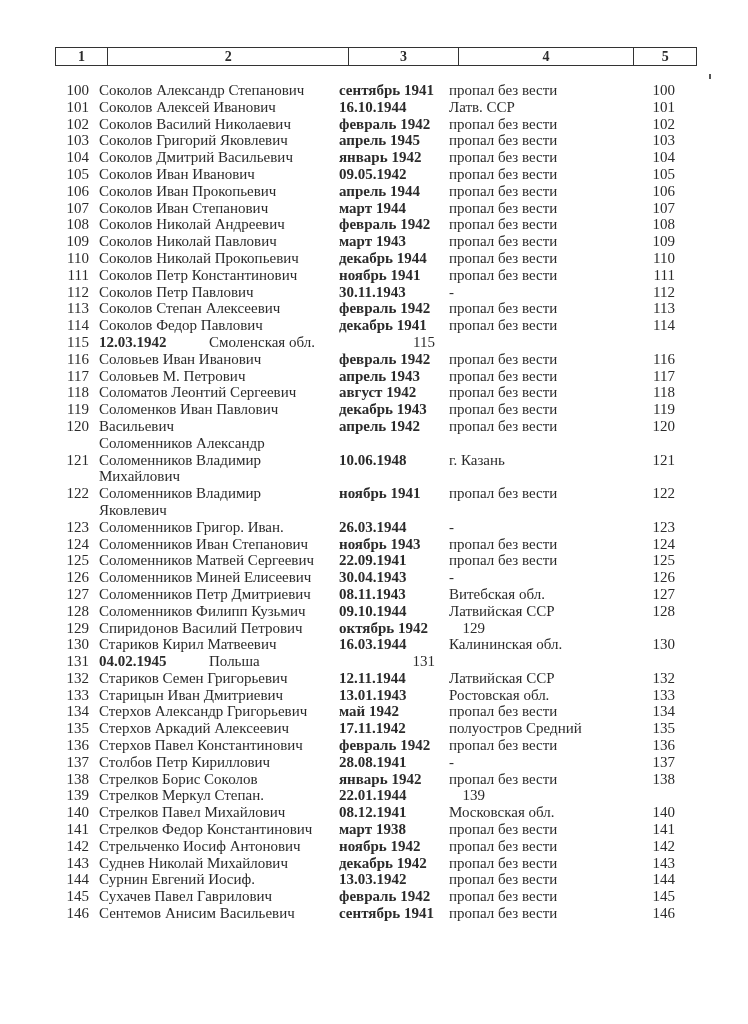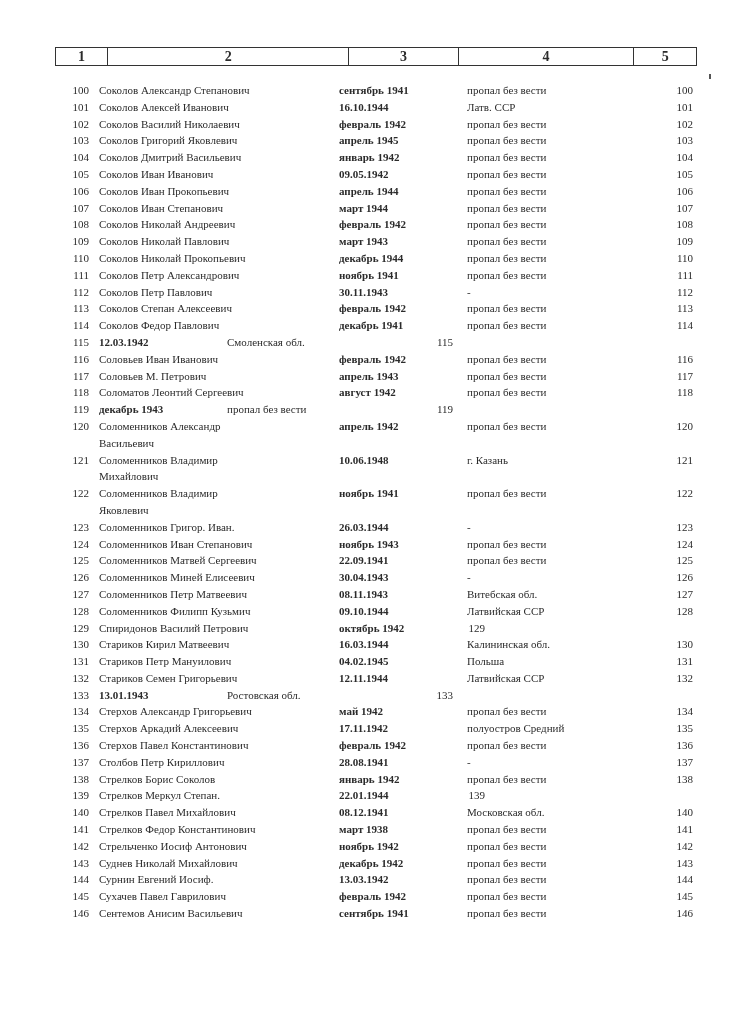--- a/index.html
+++ b/index.html
@@ -13,25 +13,25 @@
   .header-table td {
     border: 1px solid #333; text-align: center; font-weight: bold; font-size: 14px;
     height: 17px; padding: 0; line-height: 17px;
   }
   .col1 { width: 48px; }
   .col2 { width: 227px; }
   .col3 { width: 102px; }
   .col4 { width: 165px; }
   .col5 { width: 58px; }
   .rows { position: absolute; left: 55px; top: 82px; width: 642px; }
-  .row { display: flex; font-size: 11px; line-height: 16.8px; }
+  .row { display: flex; font-size: 15px; line-height: 16.8px; }
   .c1 { width: 44px; text-align: right; padding-right: 10px; box-sizing: border-box; flex: none; }
   .c2 { width: 240px; flex: none; padding-left: 0; }
   .c3 { width: 110px; flex: none; font-weight: bold; }
-  .c4 { width: 190px; flex: none; margin-left: 18px; }
+  .c4 { width: 190px; flex: none; }
   .c5 { width: 36px; text-align: right; flex: none; }
   .wrap { display: block; padding-left: 0; }
   .speck { position: absolute; left: 709px; top: 74px; width: 2px; height: 5px; background: #555; }
 </style>
 </head>
 <body>
 
 <table class="header-table">
   <tbody>
       <tr>
@@ -117,21 +117,21 @@
     </div>
     <div class="row">
       <div class="c1">110</div>
       <div class="c2">Соколов Николай Прокопьевич</div>
       <div class="c3">декабрь 1944</div>
       <div class="c4">пропал без вести</div>
       <div class="c5">110</div>
     </div>
     <div class="row">
       <div class="c1">111</div>
-      <div class="c2">Соколов Петр Александрович</div>
+      <div class="c2">Соколов Петр Константинович</div>
       <div class="c3">ноябрь 1941</div>
       <div class="c4">пропал без вести</div>
       <div class="c5">111</div>
     </div>
     <div class="row">
       <div class="c1">112</div>
       <div class="c2">Соколов Петр Павлович</div>
       <div class="c3">30.11.1943</div>
       <div class="c4">-</div>
       <div class="c5">112</div>
@@ -172,29 +172,30 @@
     </div>
     <div class="row">
       <div class="c1">118</div>
       <div class="c2">Соломатов Леонтий Сергеевич</div>
       <div class="c3">август 1942</div>
       <div class="c4">пропал без вести</div>
       <div class="c5">118</div>
     </div>
     <div class="row">
       <div class="c1">119</div>
+      <div class="c2">Соломенков Иван Павлович</div>
       <div class="c3">декабрь 1943</div>
       <div class="c4">пропал без вести</div>
       <div class="c5">119</div>
     </div>
     <div class="row">
       <div class="c1">120</div>
       <div class="c2">
+        <span class="wrap">Васильевич</span>
         <span class="wrap">Соломенников Александр</span>
-        <span class="wrap">Васильевич</span>
       </div>
       <div class="c3">апрель 1942</div>
       <div class="c4">пропал без вести</div>
       <div class="c5">120</div>
     </div>
     <div class="row">
       <div class="c1">121</div>
       <div class="c2">
         <span class="wrap">Соломенников Владимир</span>
         <span class="wrap">Михайлович</span>
@@ -236,21 +237,21 @@
     </div>
     <div class="row">
       <div class="c1">126</div>
       <div class="c2">Соломенников Миней Елисеевич</div>
       <div class="c3">30.04.1943</div>
       <div class="c4">-</div>
       <div class="c5">126</div>
     </div>
     <div class="row">
       <div class="c1">127</div>
-      <div class="c2">Соломенников Петр Матвеевич</div>
+      <div class="c2">Соломенников Петр Дмитриевич</div>
       <div class="c3">08.11.1943</div>
       <div class="c4">Витебская обл.</div>
       <div class="c5">127</div>
     </div>
     <div class="row">
       <div class="c1">128</div>
       <div class="c2">Соломенников Филипп Кузьмич</div>
       <div class="c3">09.10.1944</div>
       <div class="c4">Латвийская ССР</div>
       <div class="c5">128</div>
@@ -263,34 +264,34 @@
     </div>
     <div class="row">
       <div class="c1">130</div>
       <div class="c2">Стариков Кирил Матвеевич</div>
       <div class="c3">16.03.1944</div>
       <div class="c4">Калининская обл.</div>
       <div class="c5">130</div>
     </div>
     <div class="row">
       <div class="c1">131</div>
-      <div class="c2">Стариков Петр Мануилович</div>
       <div class="c3">04.02.1945</div>
       <div class="c4">Польша</div>
       <div class="c5">131</div>
     </div>
     <div class="row">
       <div class="c1">132</div>
       <div class="c2">Стариков Семен Григорьевич</div>
       <div class="c3">12.11.1944</div>
       <div class="c4">Латвийская ССР</div>
       <div class="c5">132</div>
     </div>
     <div class="row">
       <div class="c1">133</div>
+      <div class="c2">Старицын Иван Дмитриевич</div>
       <div class="c3">13.01.1943</div>
       <div class="c4">Ростовская обл.</div>
       <div class="c5">133</div>
     </div>
     <div class="row">
       <div class="c1">134</div>
       <div class="c2">Стерхов Александр Григорьевич</div>
       <div class="c3">май 1942</div>
       <div class="c4">пропал без вести</div>
       <div class="c5">134</div>

